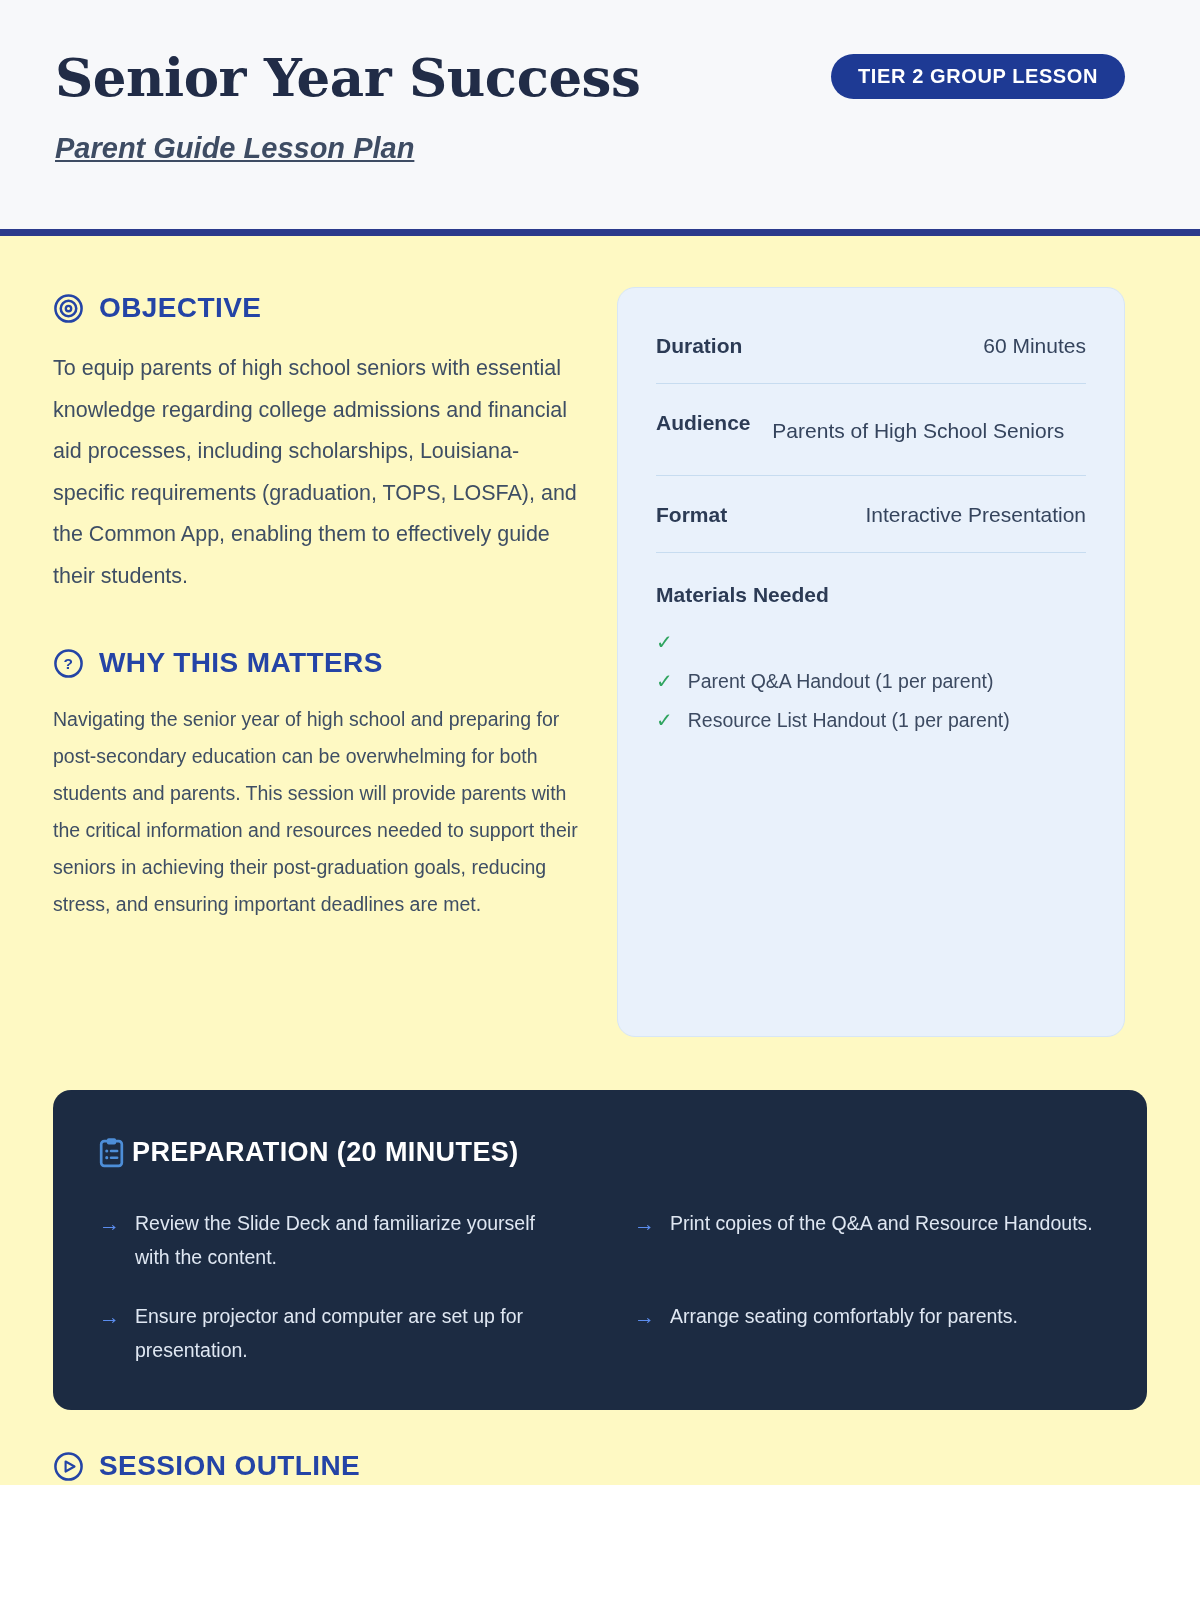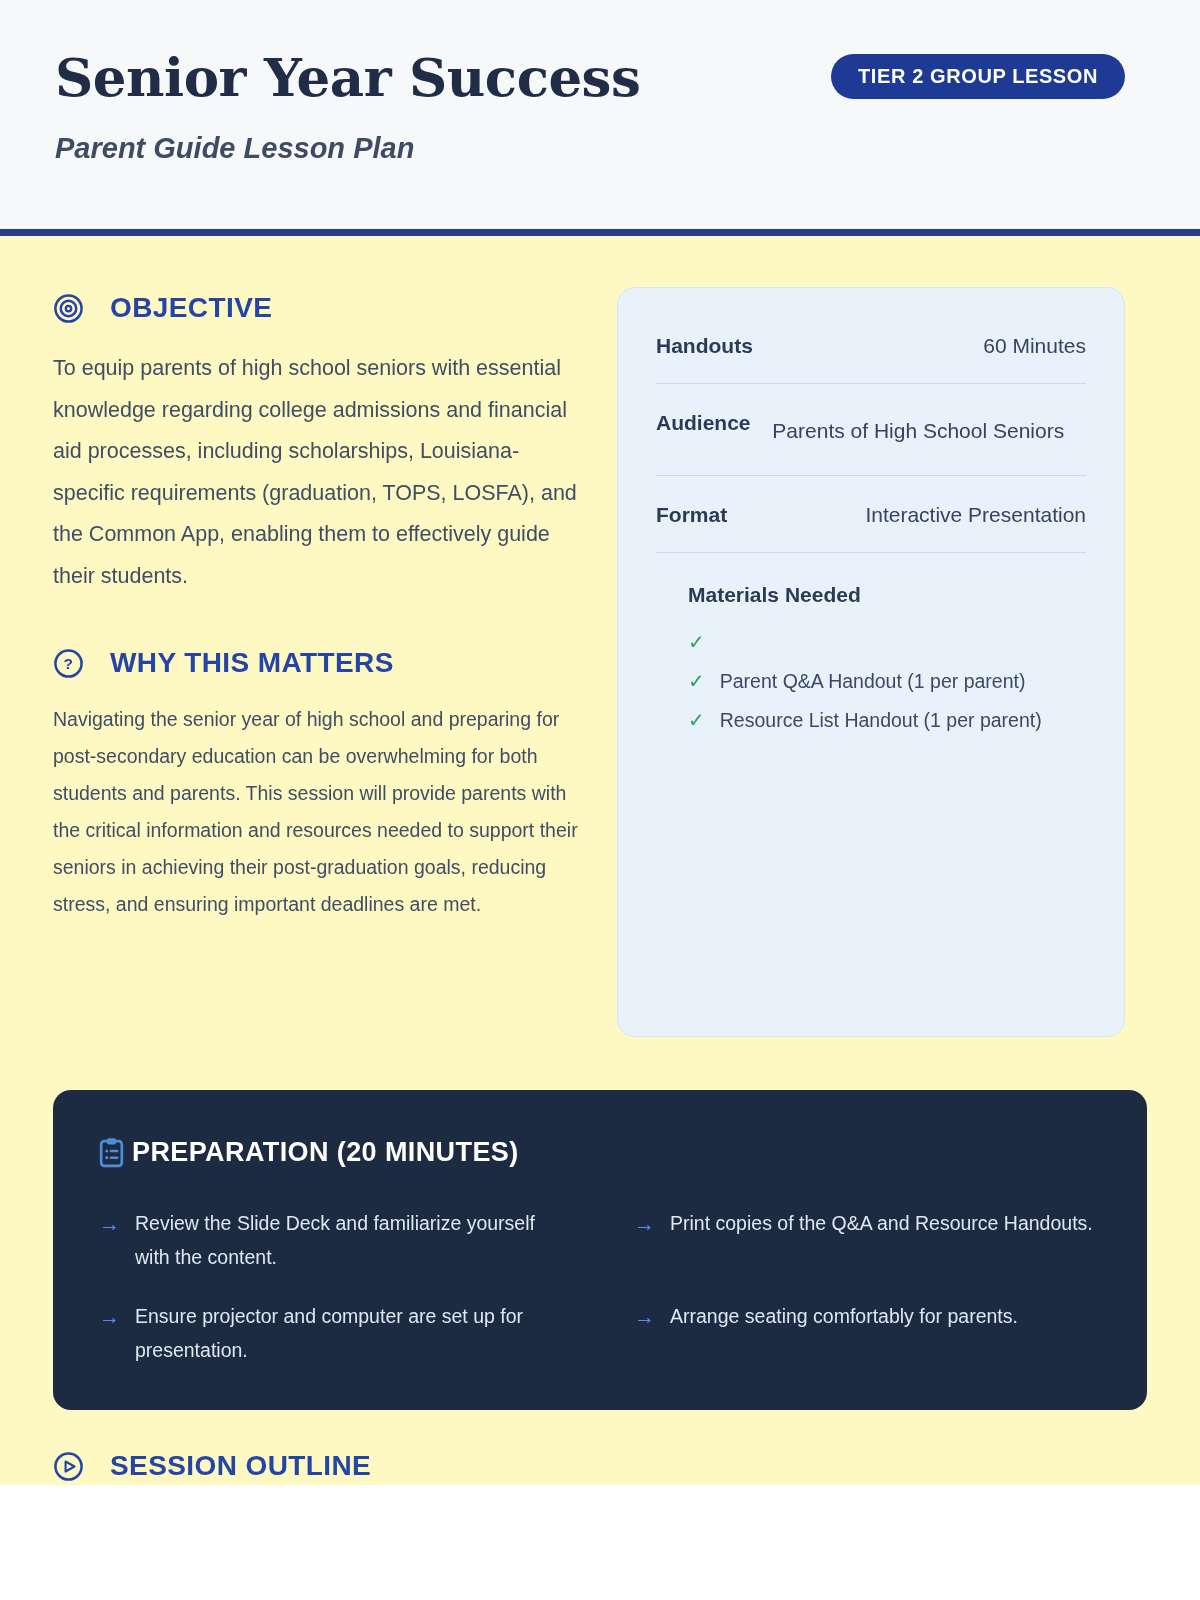--- a/index.html
+++ b/index.html
@@ -12,34 +12,34 @@
   
   .header {
     height:236px; background:#f7f8fa; border-bottom:7px solid #2b3a8c;
     padding:46px 75px 0 55px; display:flex; justify-content:space-between;
   }
   .page-title {
     font-family:"DejaVu Serif", serif; font-size:53px; font-weight:700;
     color:#212c47; letter-spacing:-0.5px;
   }
   .page-subtitle {
-    margin-top:24px; font-size:29px; font-style:italic; font-weight:600; color:#3e4c63;
+    margin-top:24px; font-size:29px; font-style:italic; font-weight:600; color:#3e4c63;text-decoration:underline;
   }
   .tier-badge {
     margin-top:8px; align-self:flex-start; background:#1e3a94; color:#ffffff;
     font-size:20px; font-weight:700; letter-spacing:0.6px;
     padding:11px 27px; border-radius:999px; white-space:nowrap;
   }
 
   
   .content { display:flex; gap:27px; padding:0 75px 0 53px; align-items:flex-start; }
   .left-col { flex:1; min-width:0; }
 
   .section-heading {
-    display:flex; align-items:center; gap:26px;
+    display:flex; align-items:center; gap:15px;
     font-size:28px; font-weight:800; color:#2444a6; letter-spacing:0.4px;
     margin-top:56px;
   }
   .section-heading .icon { display:flex; color:#2444a6; flex:none; }
   .heading-2 { margin-top:50px; }
 
   .body-lg { margin-top:24px; font-size:21.5px; line-height:41.5px; color:#3e4e64; }
   .body-md { margin-top:22px; font-size:19.5px; line-height:37px;  color:#3e4e64; }
 
   
@@ -50,21 +50,21 @@
   }
   .info-row {
     display:flex; justify-content:space-between; align-items:flex-start;
     font-size:21px; padding-bottom:25px; border-bottom:1px solid #c7dcf0;
   }
   .info-row + .info-row { margin-top:27px; }
   .info-label { font-weight:700; color:#2c3b55; white-space:nowrap; }
   .info-value { color:#35445d; text-align:right; }
   .info-row.wrap .info-value { flex:1; text-align:center; line-height:39px; }
 
-  .materials { margin-top:30px;margin-left:32px; }
+  .materials { margin-top:30px; }
   .materials-heading { font-size:21px; font-weight:700; color:#2c3b55; }
   .materials-list { list-style:none; margin-top:16px; }
   .materials-list li {
     display:flex; gap:15px; align-items:flex-start;
     font-size:19.5px; color:#3c4a61; line-height:39px;
   }
   .check { color:#2fa45f; font-size:20px; line-height:39px; flex:none; }
 
   
   .prep-card {
@@ -132,21 +132,21 @@
           </svg>
         </span>
         <span>WHY THIS MATTERS</span>
       </h2>
       <p class="body-md">Navigating the senior year of high school and preparing for post-secondary education can be overwhelming for both students and parents. This session will provide parents with the critical information and resources needed to support their seniors in achieving their post-graduation goals, reducing stress, and ensuring important deadlines are met.</p>
 
     </div>
 
     <aside class="info-card">
       <div class="info-row">
-        <span class="info-label">Handouts</span>
+        <span class="info-label">Duration</span>
         <span class="info-value">60 Minutes</span>
       </div>
       <div class="info-row wrap">
         <span class="info-label">Audience</span>
         <span class="info-value">Parents of High School Seniors</span>
       </div>
       <div class="info-row">
         <span class="info-label">Format</span>
         <span class="info-value">Interactive Presentation</span>
       </div>

